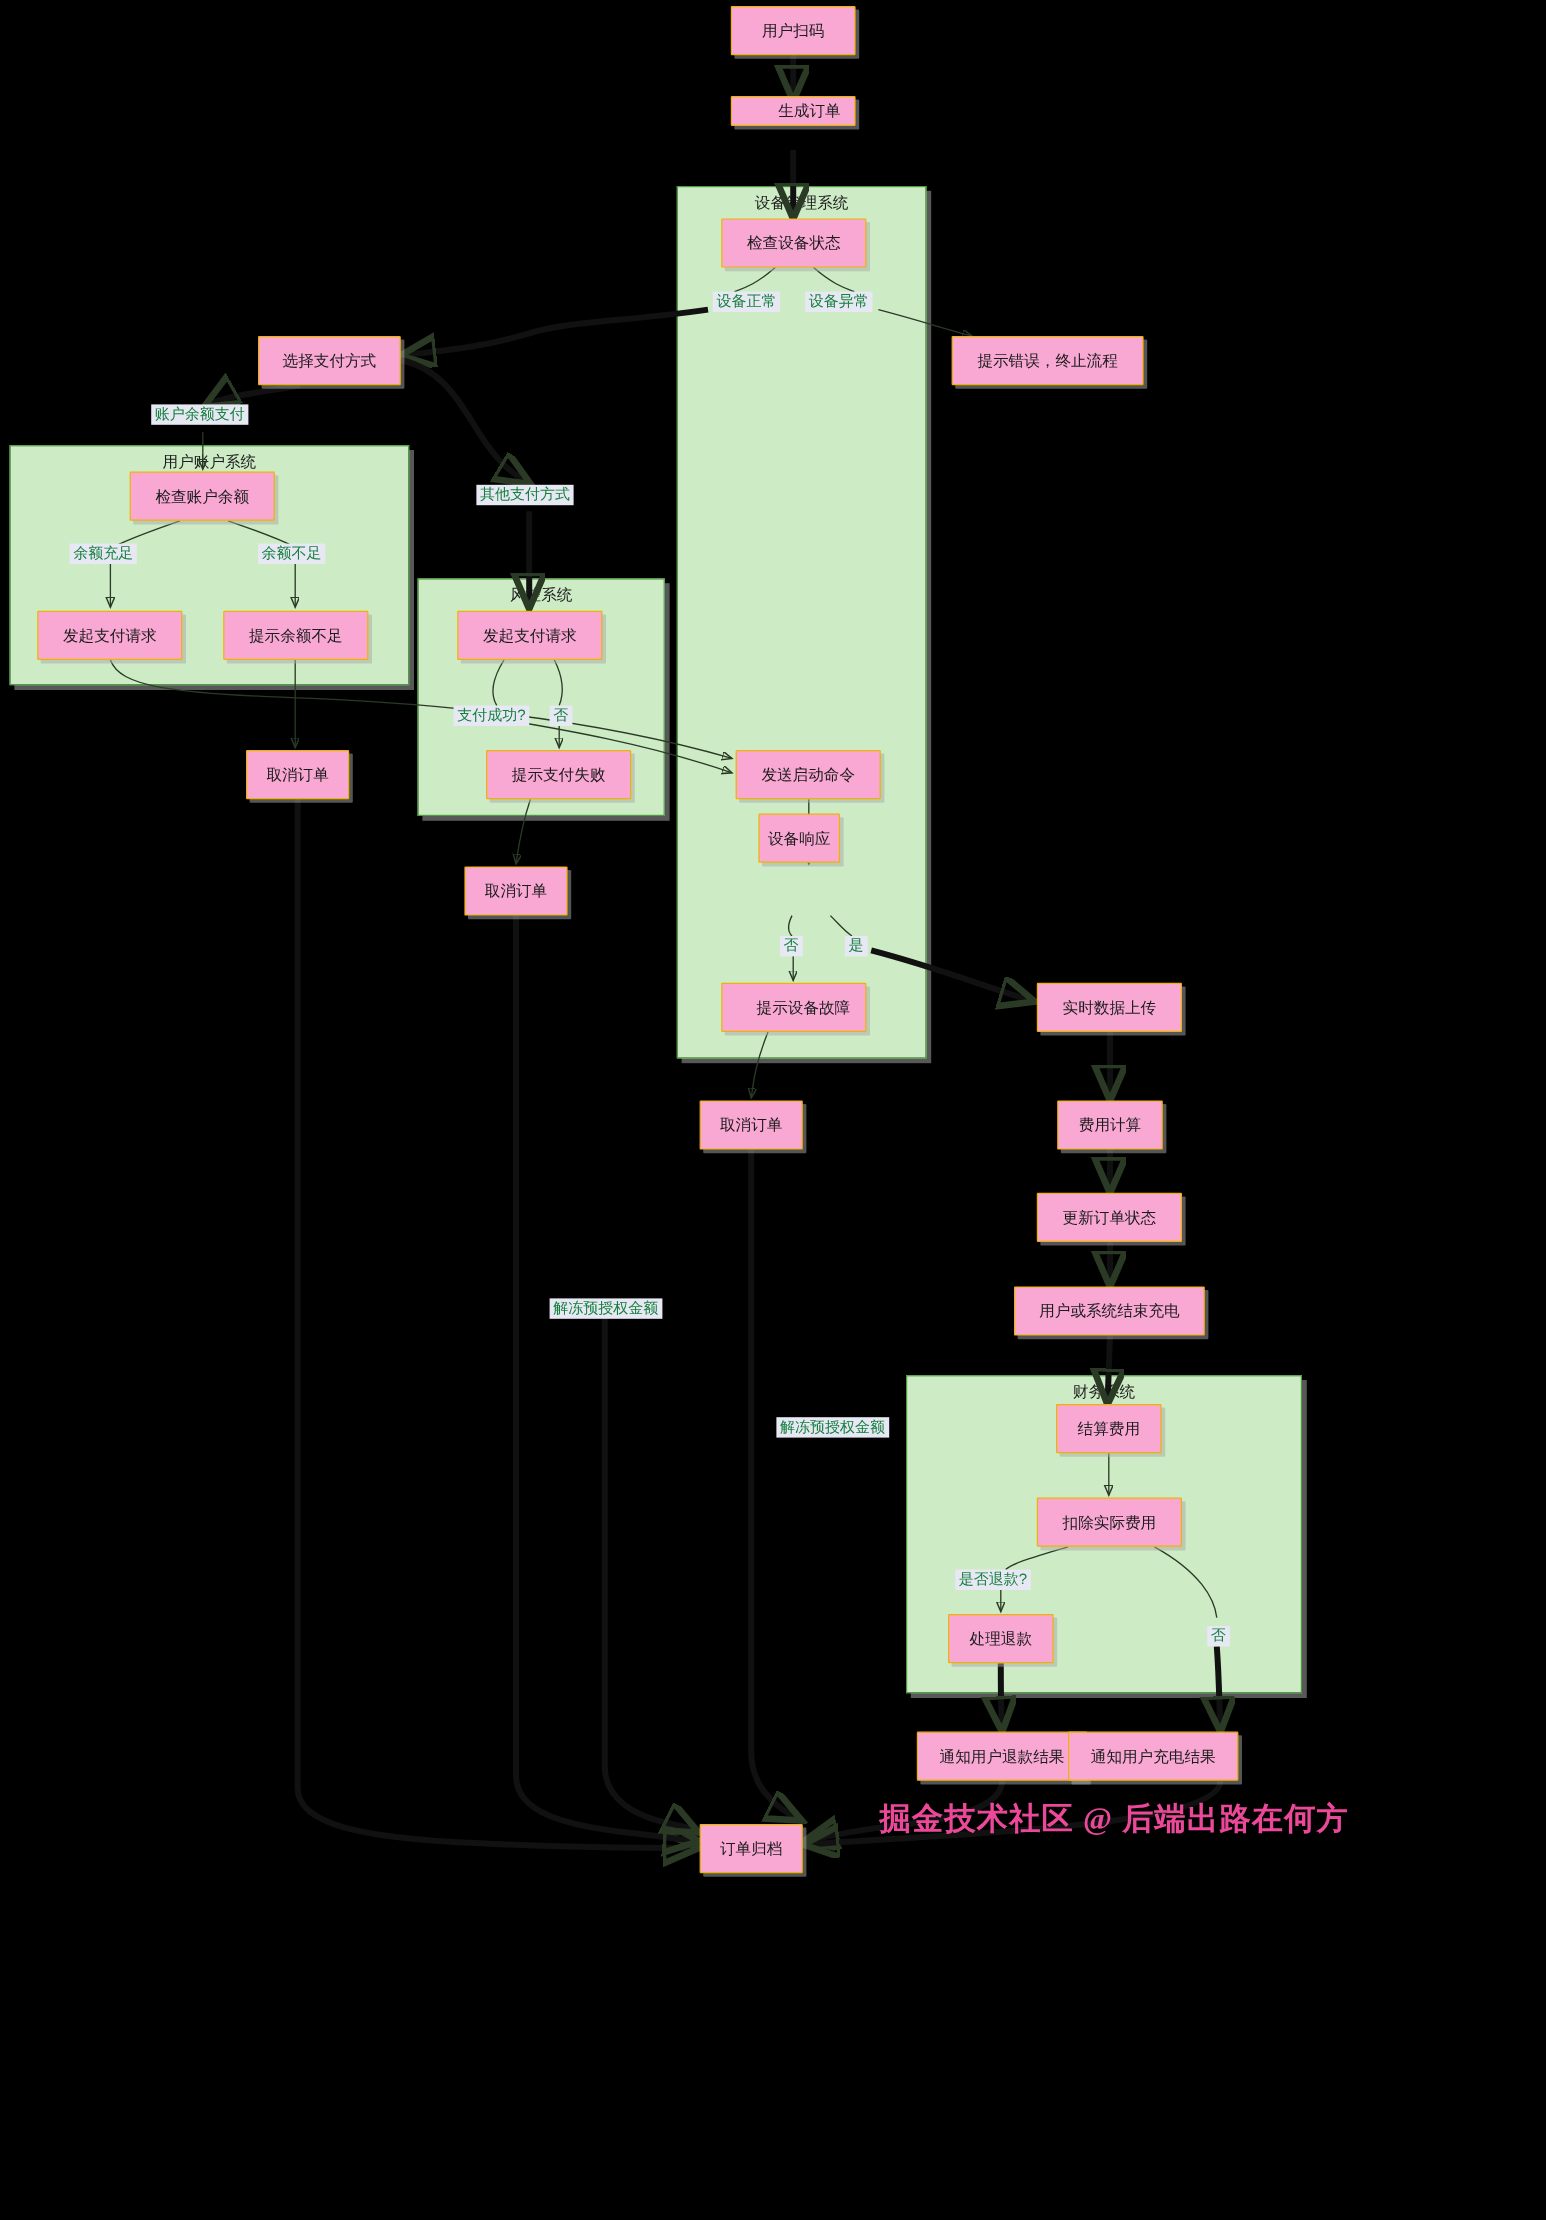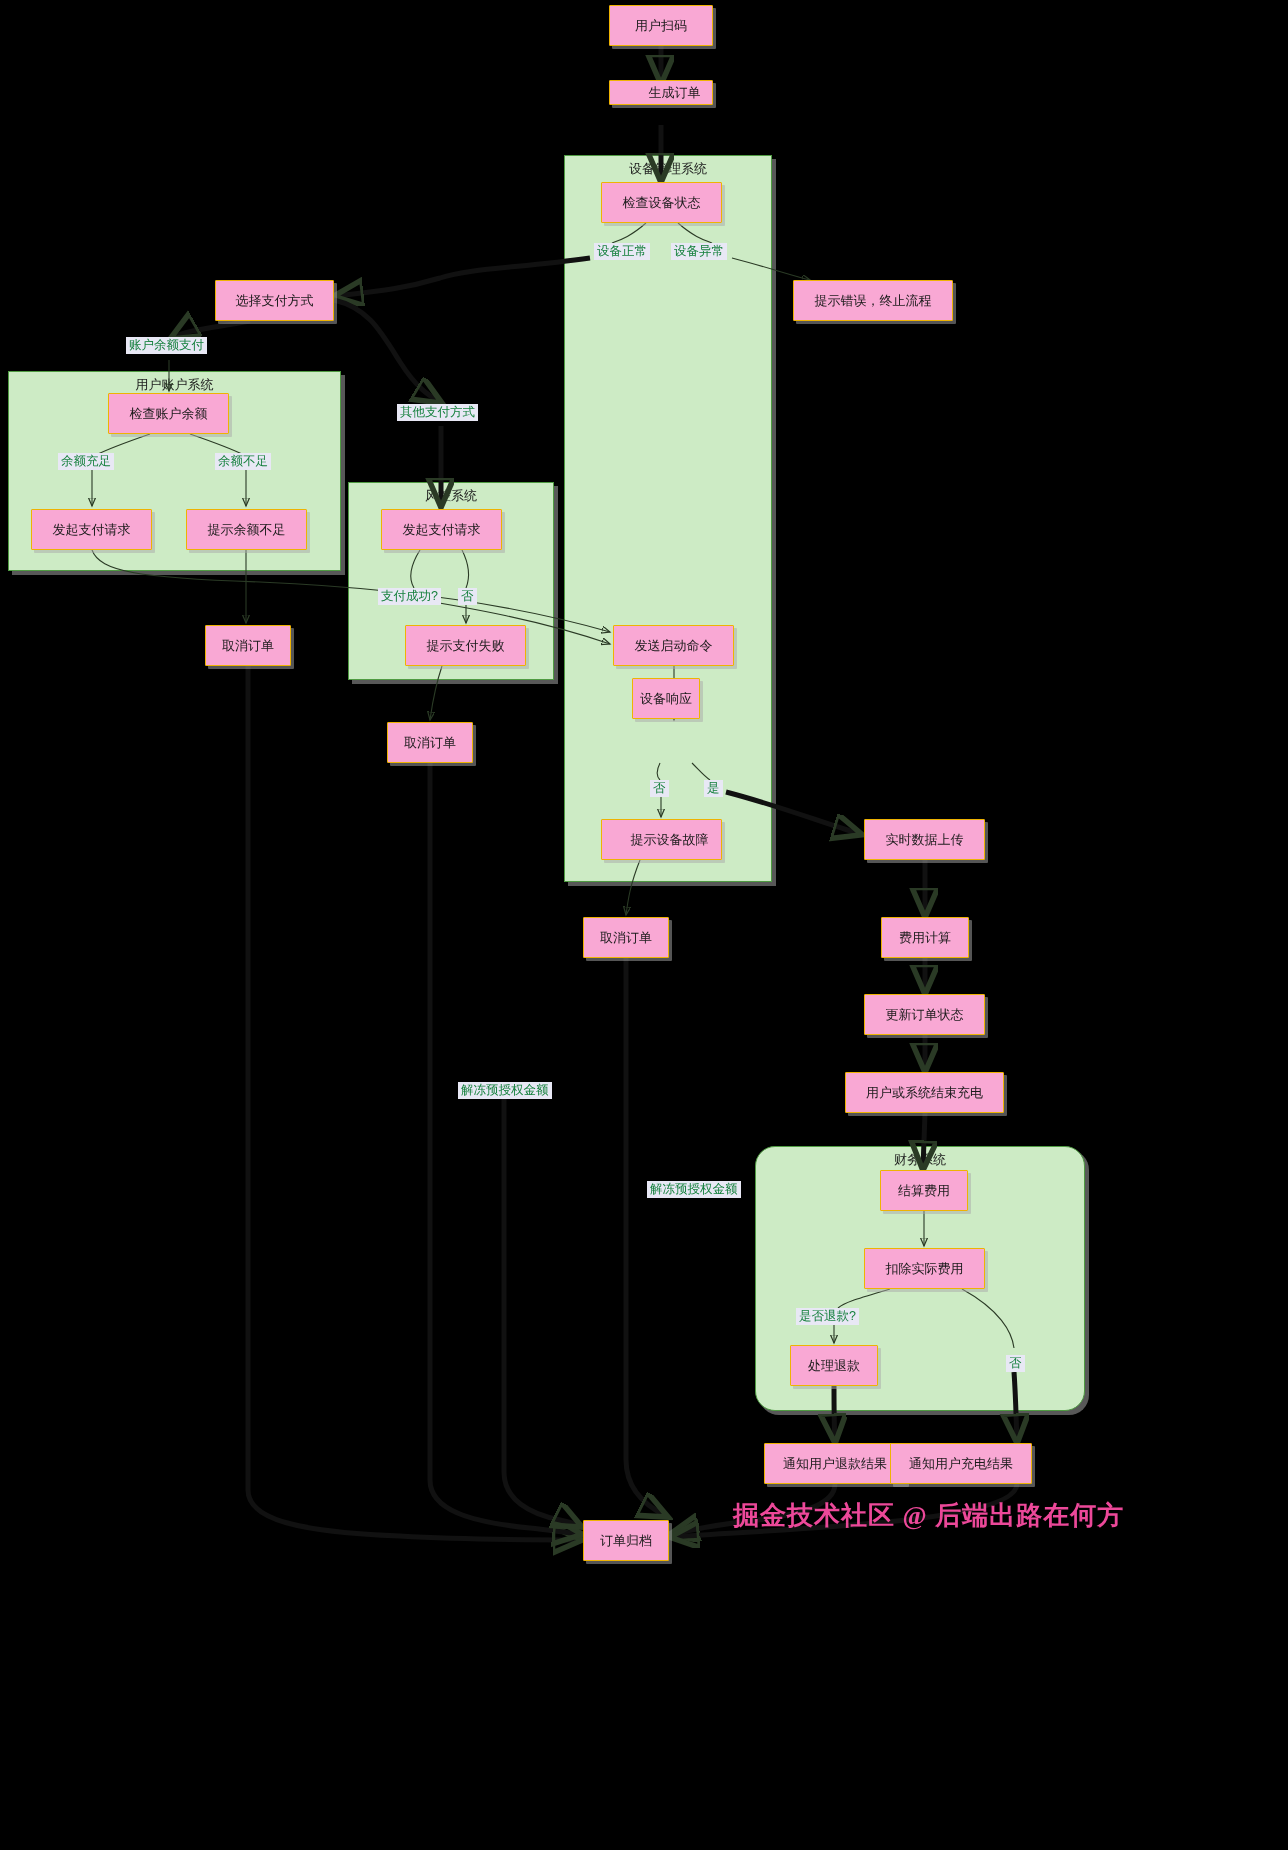--- a/index.html
+++ b/index.html
@@ -77,21 +77,21 @@
   <div id="subgraphs">
       <div class="subgraph" style="left: 564px; top: 155px; width: 208px; height: 727px;">
         <div class="subgraph-title">设备管理系统</div>
       </div>
       <div class="subgraph" style="left: 8px; top: 371px; width: 333px; height: 200px;">
         <div class="subgraph-title">用户账户系统</div>
       </div>
       <div class="subgraph" style="left: 348px; top: 482px; width: 206px; height: 198px;">
         <div class="subgraph-title">风控系统</div>
       </div>
-      <div class="subgraph" style="left: 755px; top: 1146px; width: 330px; height: 265px; border-radius: 20px;">
+      <div class="subgraph" style="left: 755px; top: 1146px; width: 330px; height: 265px;">
         <div class="subgraph-title">财务系统</div>
       </div>
     </div>
 
   <svg class="edges" viewBox="0 0 1288 1850">
     <defs>
       <marker id="ar" markerWidth="9" markerHeight="9" refX="7.5" refY="3.2" orient="auto">
         <path d="M0,0 L7.5,3.2 L0,6.4 z" fill="#2a3a25" stroke="none"></path>
       </marker>
       <marker id="arT" markerWidth="7" markerHeight="7" refX="5.5" refY="2.6" orient="auto">

